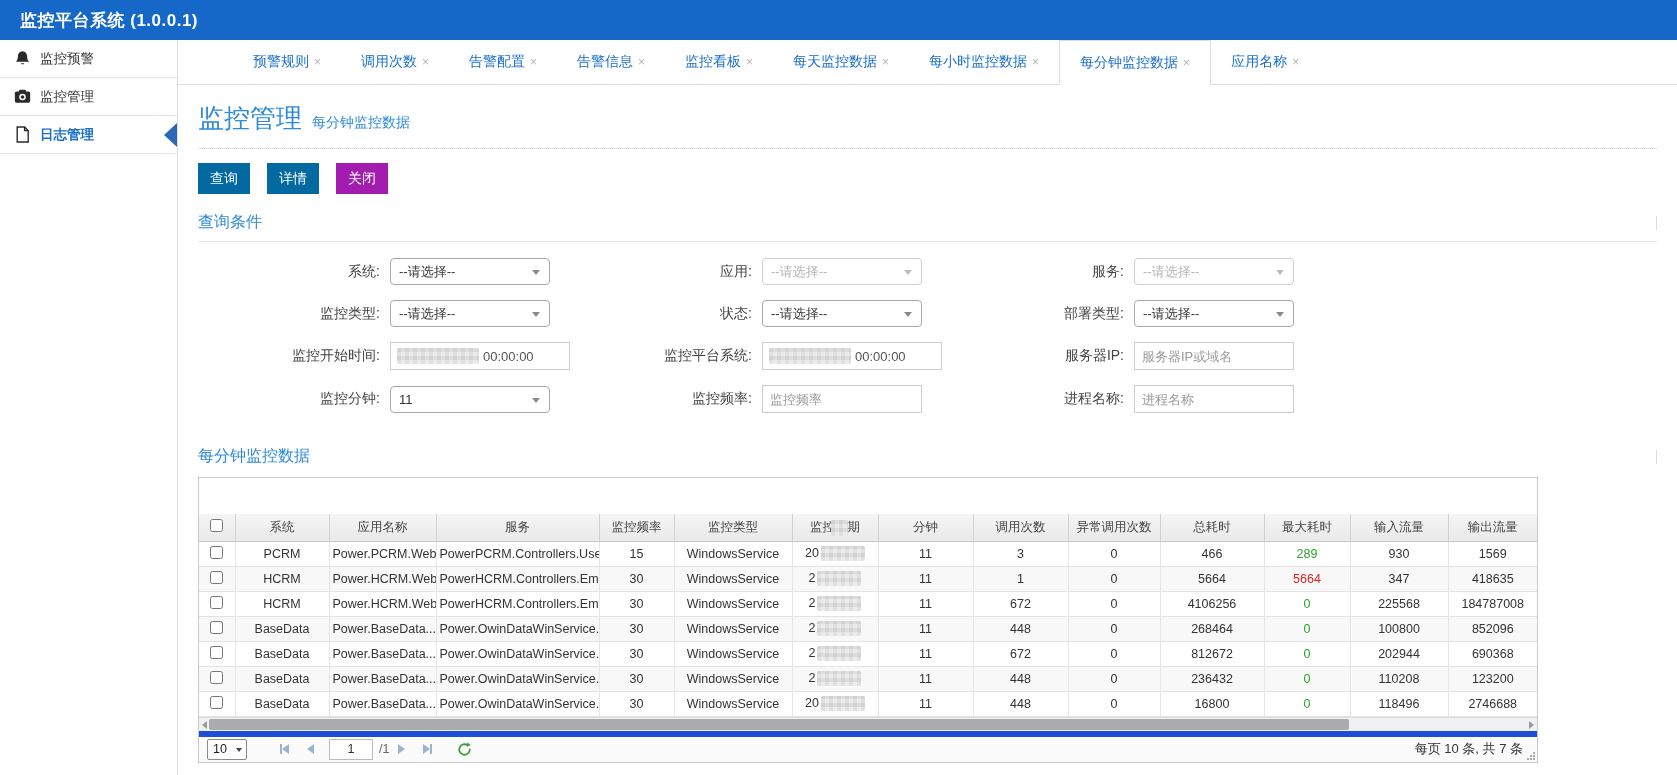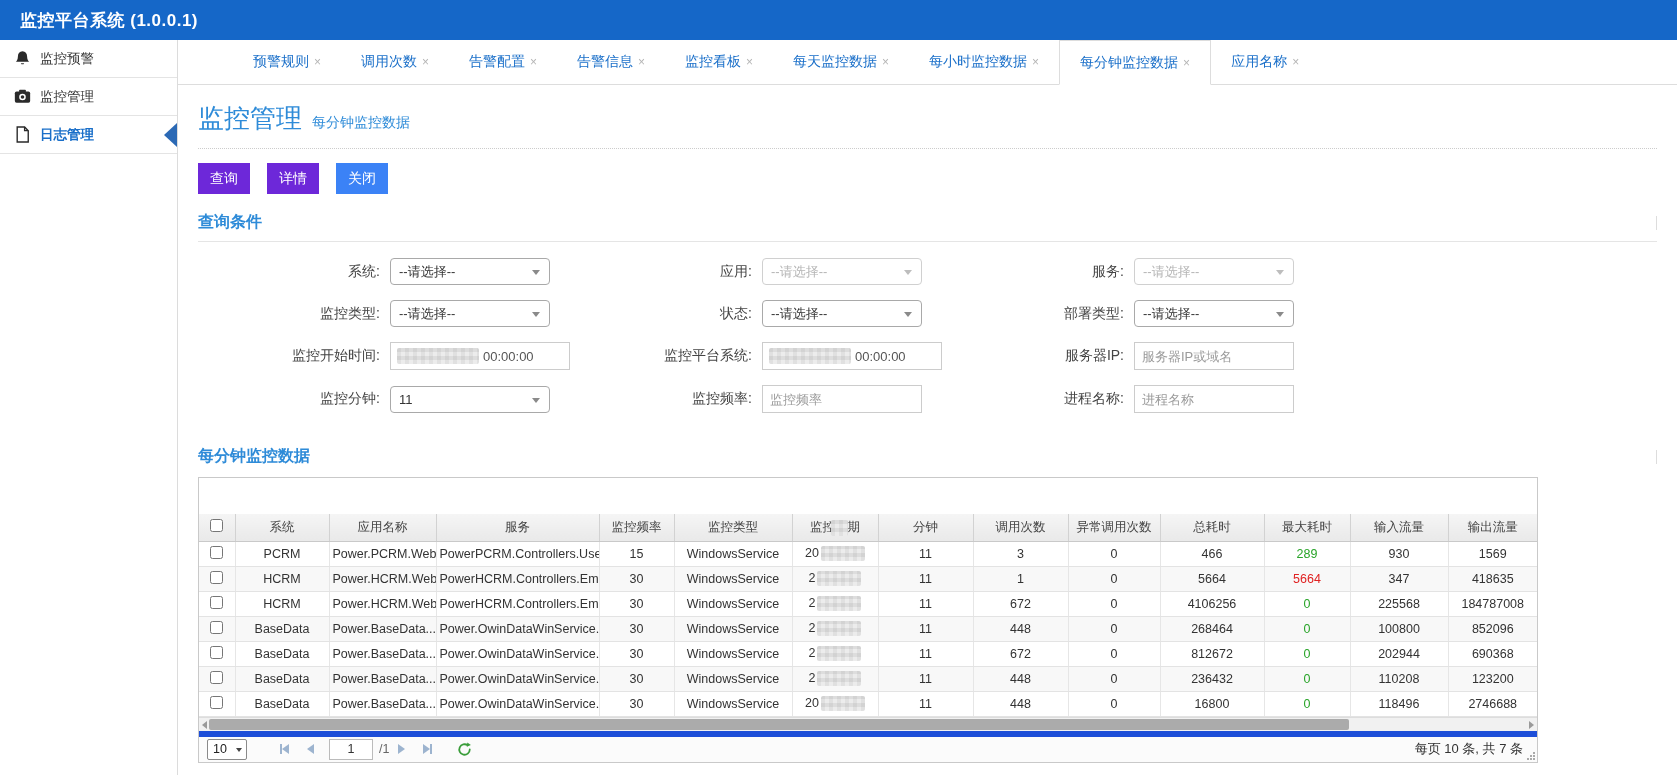--- a/index.html
+++ b/index.html
@@ -42,27 +42,27 @@
   
   .pagehead { padding:16px 0 10px 20px; display:flex; align-items:baseline; }
   .pagehead .ptitle { font-size:26px; color:#2e8bd8; font-weight:400; }
   .pagehead .psub { font-size:14px; color:#2e8bd8; margin-left:10px; }
   .dotline { border-bottom:1px dotted #ccc; margin:2px 20px 0 20px; }
 
   
   .btnrow { display:flex; gap:17px; padding:14px 0 0 20px; }
   .btn { min-width:45px; height:31px; padding:0 12px; border:none; color:#fff; font-size:14px;
     cursor:pointer; font-family:inherit; }
-  .btn.blue { background:#6d28d9; }
-  .btn.gray { background:#3b82f6; cursor:default; }
+  .btn.blue { background:#0369a1; }
+  .btn.gray { background:#a21caf; cursor:default; }
 
   
   .section-head { display:flex; align-items:center; justify-content:space-between;
     margin:18px 20px 0 20px; }
-  .section-head .stitle { color:#2e8bd8; font-size:16px;font-weight:bold; }
+  .section-head .stitle { color:#2e8bd8; font-size:16px; }
   .section-head .sdiv { width:1px; height:14px; background:#ddd; }
   .section-hr { border:none; border-top:1px solid #e5e5e5; margin:8px 20px 0 20px; }
 
   
   .qform { padding:16px 0 0 20px; }
   .frow { display:flex; margin-bottom:15px; }
   .fcell { width:372px; display:flex; align-items:center; }
   .flabel { flex:0 0 192px; text-align:right; padding-right:10px; font-size:14px; color:#444; }
   .sel { width:160px; height:27px; border:1px solid #a9a9a9; border-radius:4px; background:#fff;
     display:flex; align-items:center; padding:0 8px; font-size:13px; color:#333;

